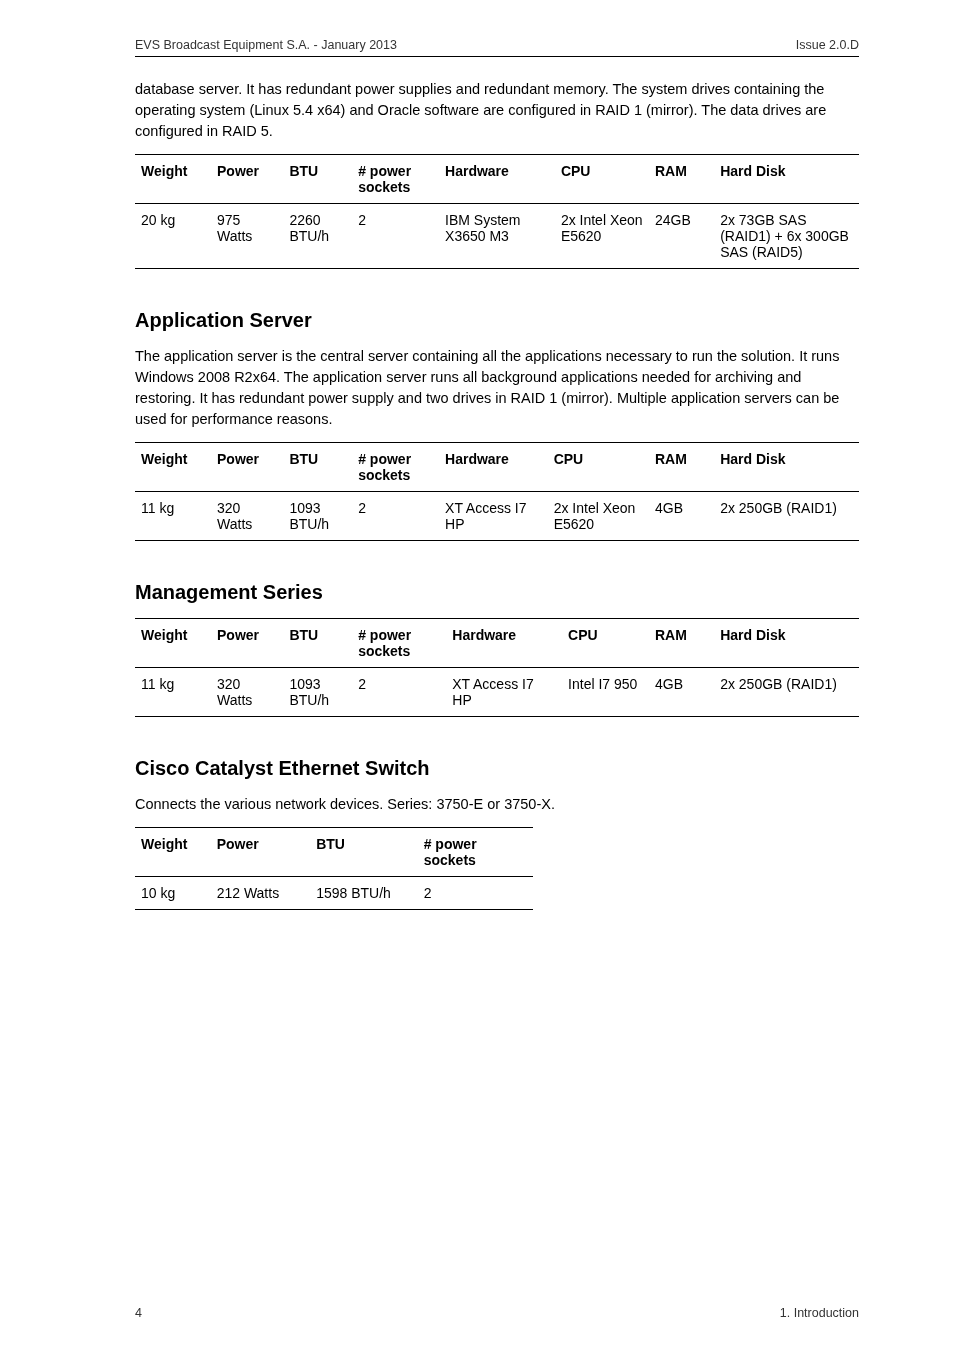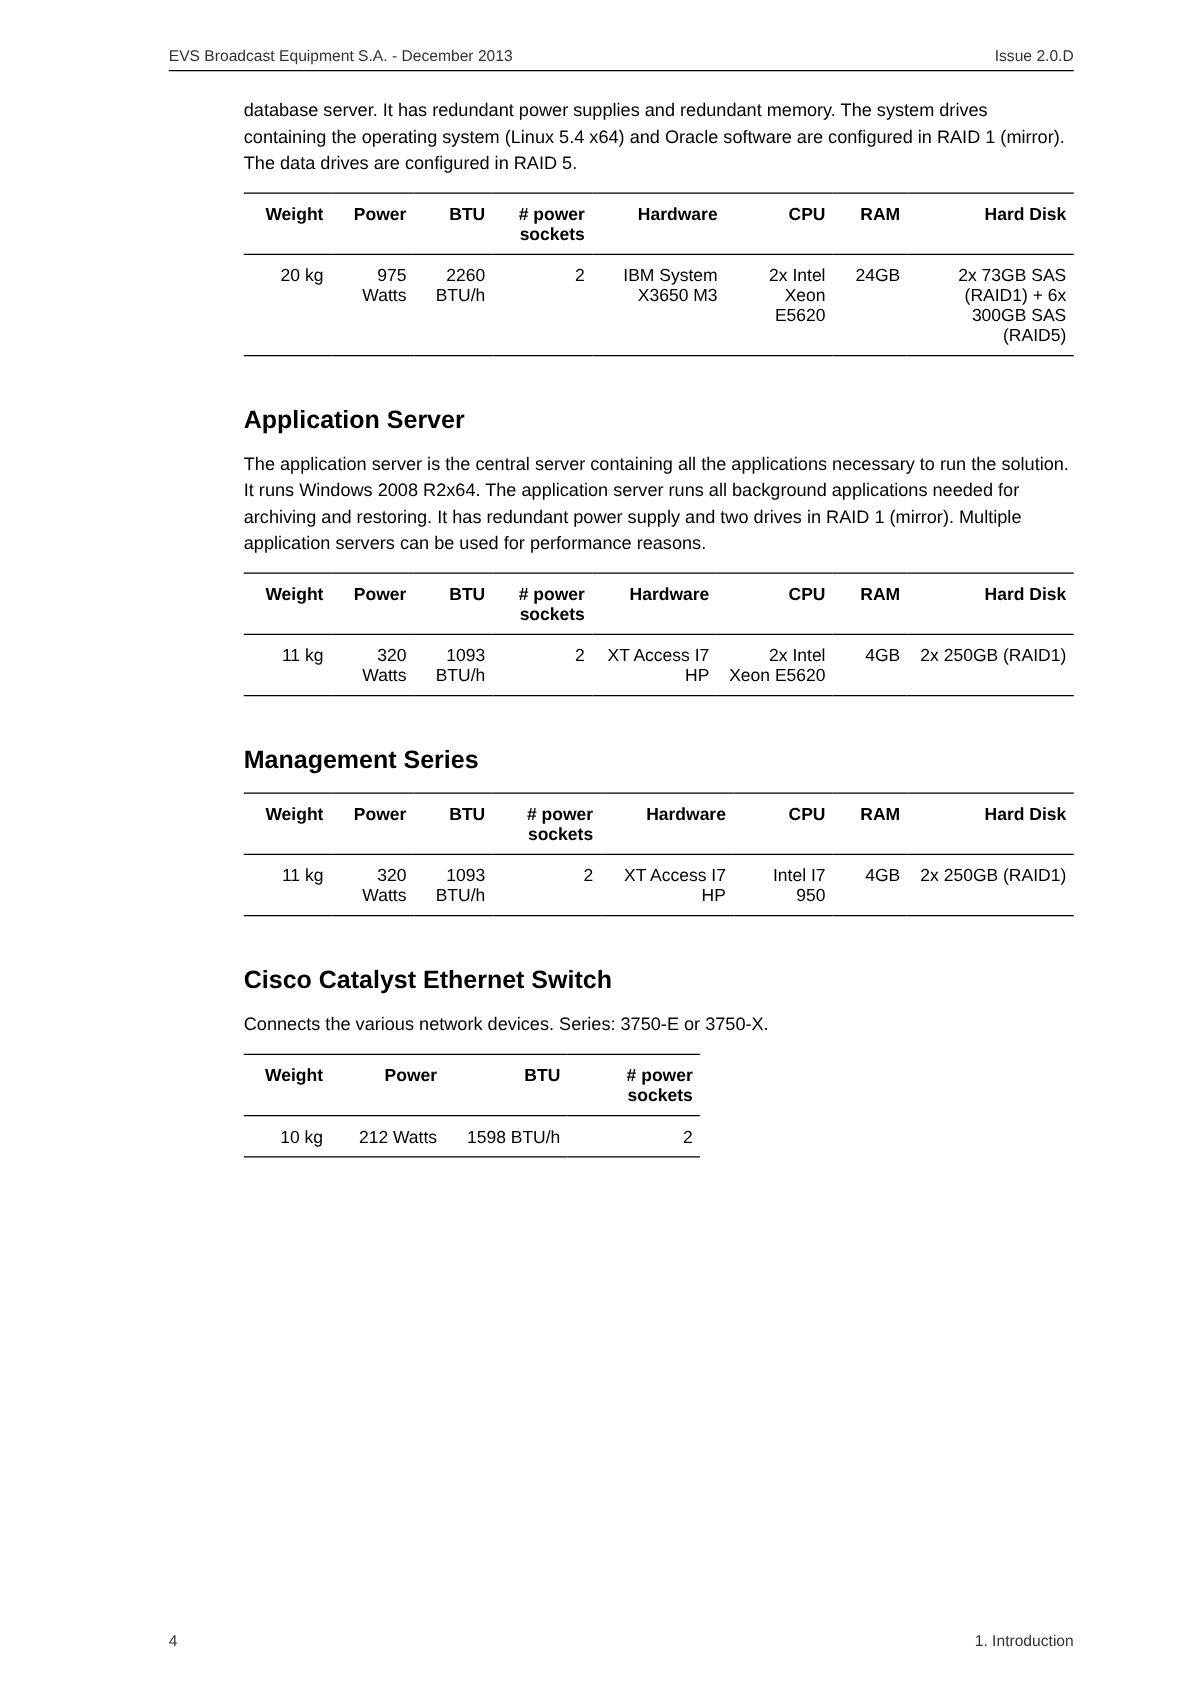--- a/index.html
+++ b/index.html
@@ -22,39 +22,38 @@
     justify-content: space-between;
     font-size: 12.5px;
     color: #333;
   }
   .header-rule {
     border: none;
     border-top: 1px solid #000;
     margin: 4px 0 22px 0;
   }
   .body-indent {
-    margin-left: 60px;
   }
   .para {
     font-size: 14.5px;
     line-height: 1.45;
     margin: 0 0 12px 0;
   }
   table.data {
     border-collapse: collapse;
     width: 100%;
     font-size: 14px;
     margin-bottom: 40px;
     table-layout: fixed;
   }
   table.data th, table.data td {
     border-top: 1px solid #000;
     border-bottom: 1px solid #000;
     padding: 8px 6px;
-    text-align: right;
+    text-align: left;
     vertical-align: top;
     word-wrap: break-word;
   }
   table.data th {
     font-weight: bold;
   }
   h2.section {
     font-size: 20px;
     font-weight: bold;
     margin: 18px 0 14px 0;
@@ -69,21 +68,21 @@
     font-size: 12.5px;
     color: #333;
   }
 </style>
 </head>
 <body>
 
 <div class="page">
 
   <div class="header-row">
-    <span>EVS Broadcast Equipment S.A.  - December 2013</span>
+    <span>EVS Broadcast Equipment S.A.  - January 2013</span>
     <span>Issue 2.0.D</span>
   </div>
   <hr class="header-rule">
 
   <div class="body-indent">
     <p class="para">database server. It has redundant power supplies and redundant memory. The system drives containing the operating system (Linux 5.4 x64) and Oracle software are configured in RAID 1 (mirror). The data drives are configured in RAID 5.</p>
 
     <table class="data">
       <colgroup>
         <col style="width:10.5%">

